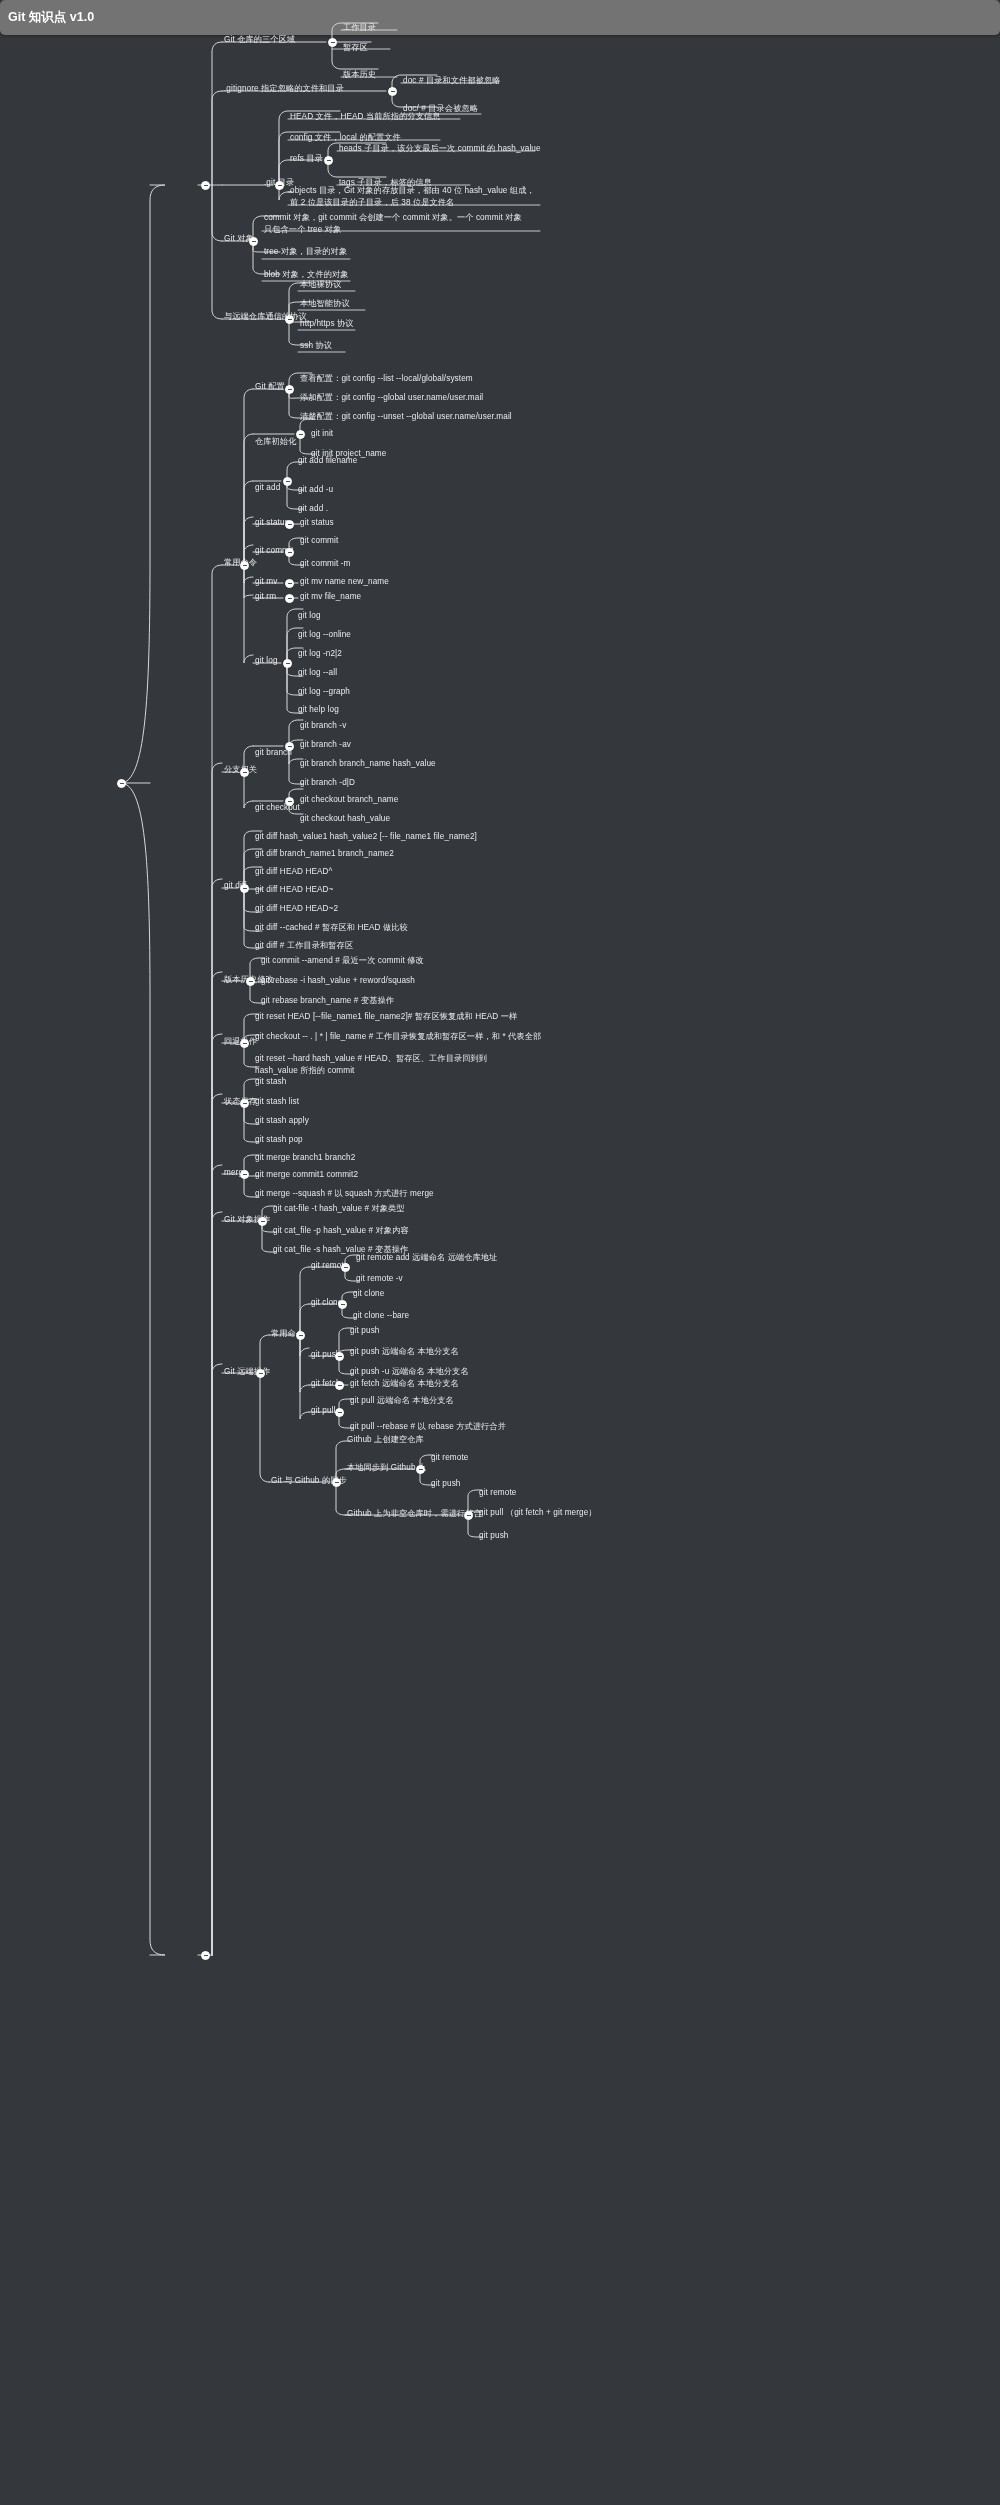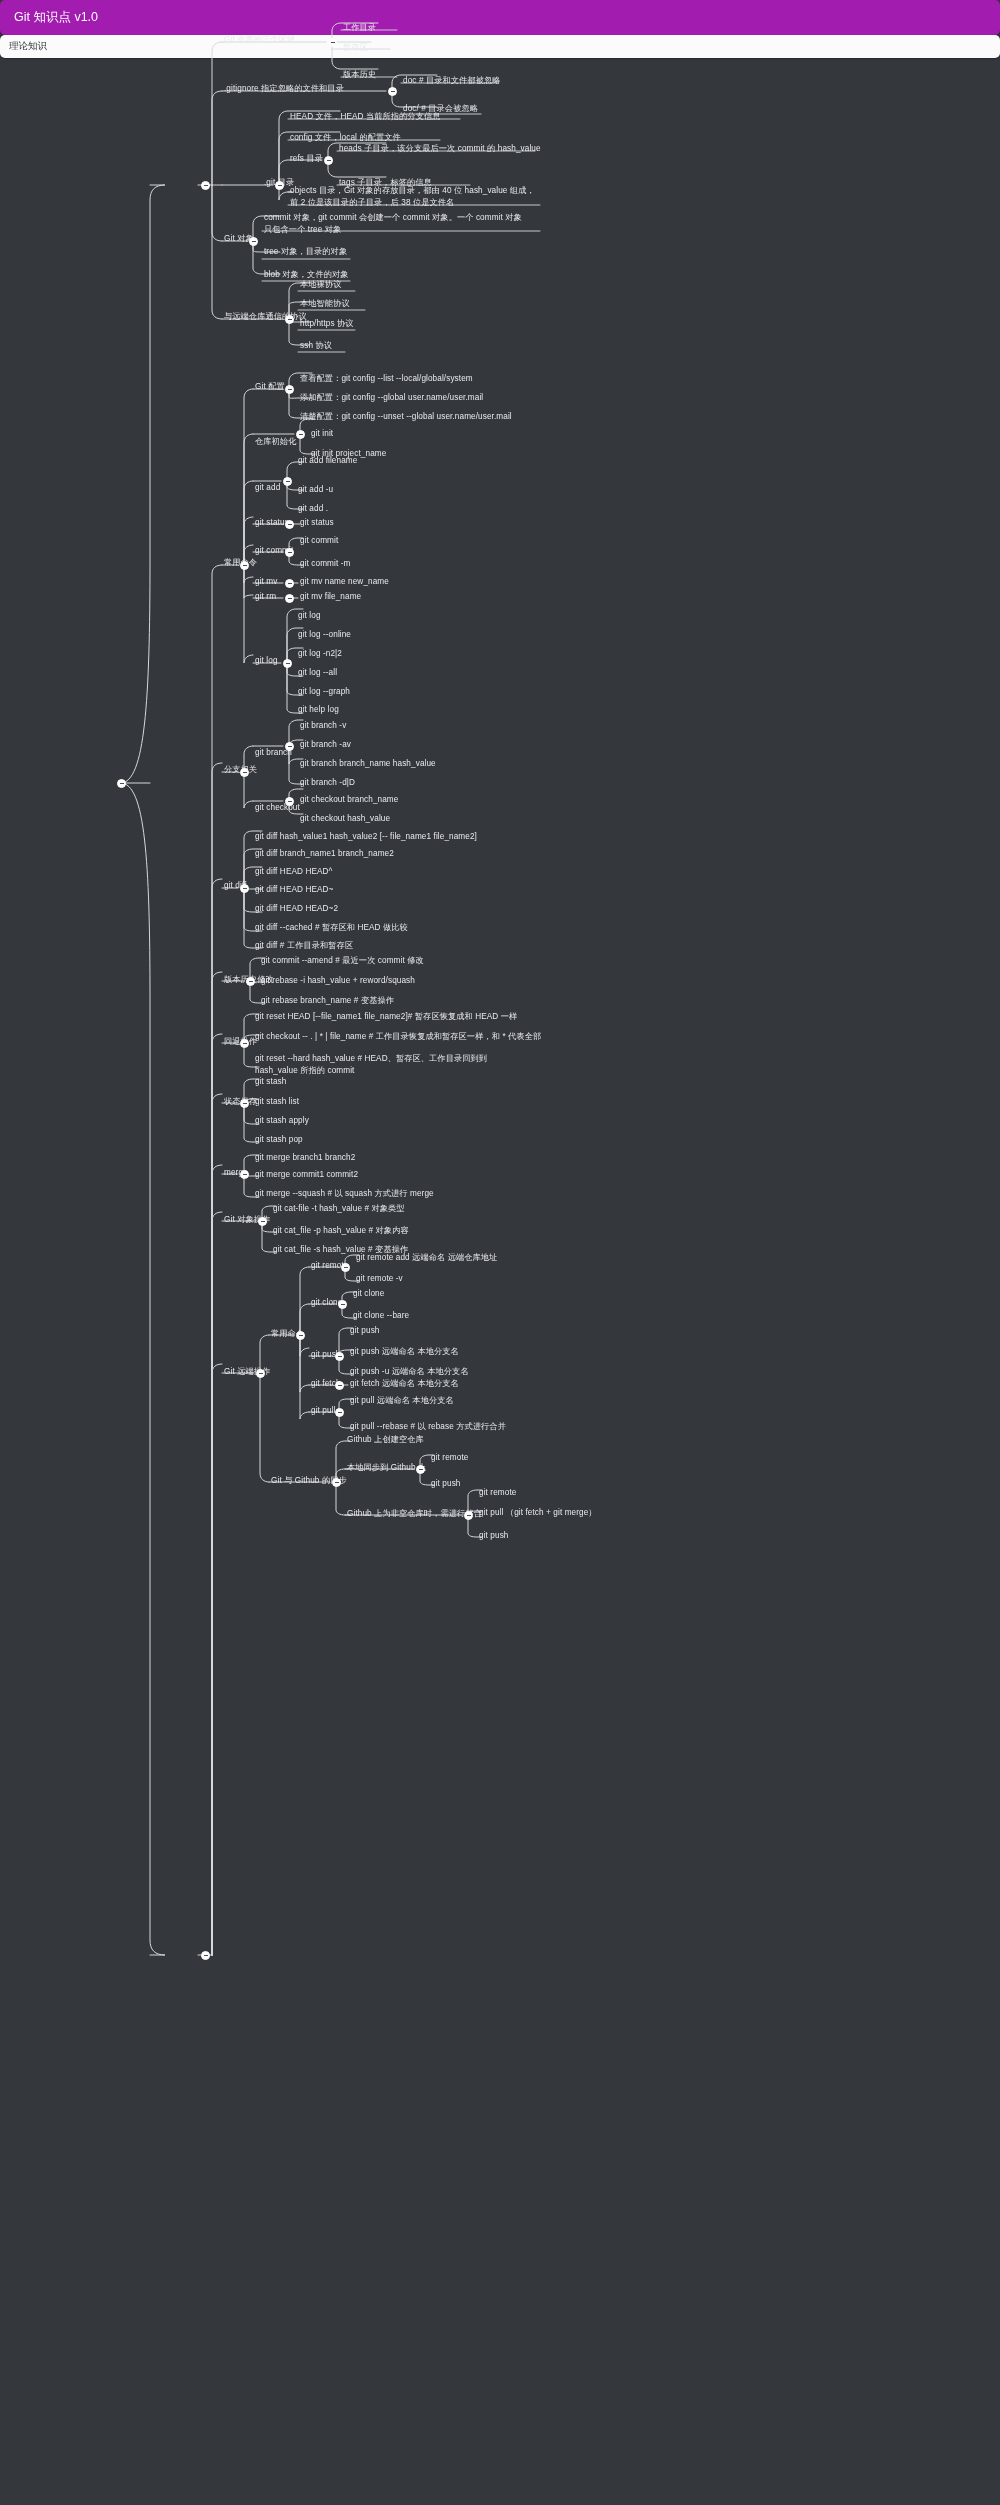--- a/index.html
+++ b/index.html
@@ -24,26 +24,26 @@
   .node {
     position: absolute;
     color: #e9eaec;
     font-size: 8.2px;
     line-height: 1.42;
     white-space: pre-wrap;
     letter-spacing: 0.1px;
   }
   
   .root {
-    background: #a21caf;
+    background: #737373;
     color: #ffffff;
     border-radius: 5px;
-    padding: 9px 14px;
+    padding: 9px 8px;
     font-size: 12.5px;
-    font-weight: 400;
+    font-weight: 700;
     box-shadow: 0 1px 3px rgba(0,0,0,0.35);
     white-space: nowrap;
   }
   
   .lvl1 {
     background: #fbfbfb;
     color: #2b2f34;
     border-radius: 5px;
     padding: 5px 9px;
     font-size: 9.5px;
@@ -288,21 +288,20 @@
         <line x1="298" y1="310" x2="365" y2="310"></line>
         <line x1="298" y1="330" x2="355" y2="330"></line>
         <line x1="298" y1="352" x2="345" y2="352"></line>
       </g>
     </g>
   </svg>
 
   <div class="root" style="left:18px; top:768px;">Git 知识点 v1.0</div>
   <div class="collapse" style="left:117px; top:779px;"></div>
 
-  <div class="lvl1" style="left:150px; top:173px;">理论知识</div>
   <div class="collapse" style="left:201px; top:181px;"></div>
 
   <div class="collapse" style="left:201px; top:1951px;"></div>
 
   <div class="node txt" style="left:222px; top:34px;">Git 仓库的三个区域</div>
   <div class="collapse" style="left:328px; top:38px;"></div>
   <div class="node txt" style="left:341px; top:22px;">工作目录</div>
   <div class="node txt" style="left:341px; top:42px;">暂存区</div>
   <div class="node txt" style="left:341px; top:69px;">版本历史</div>
 

